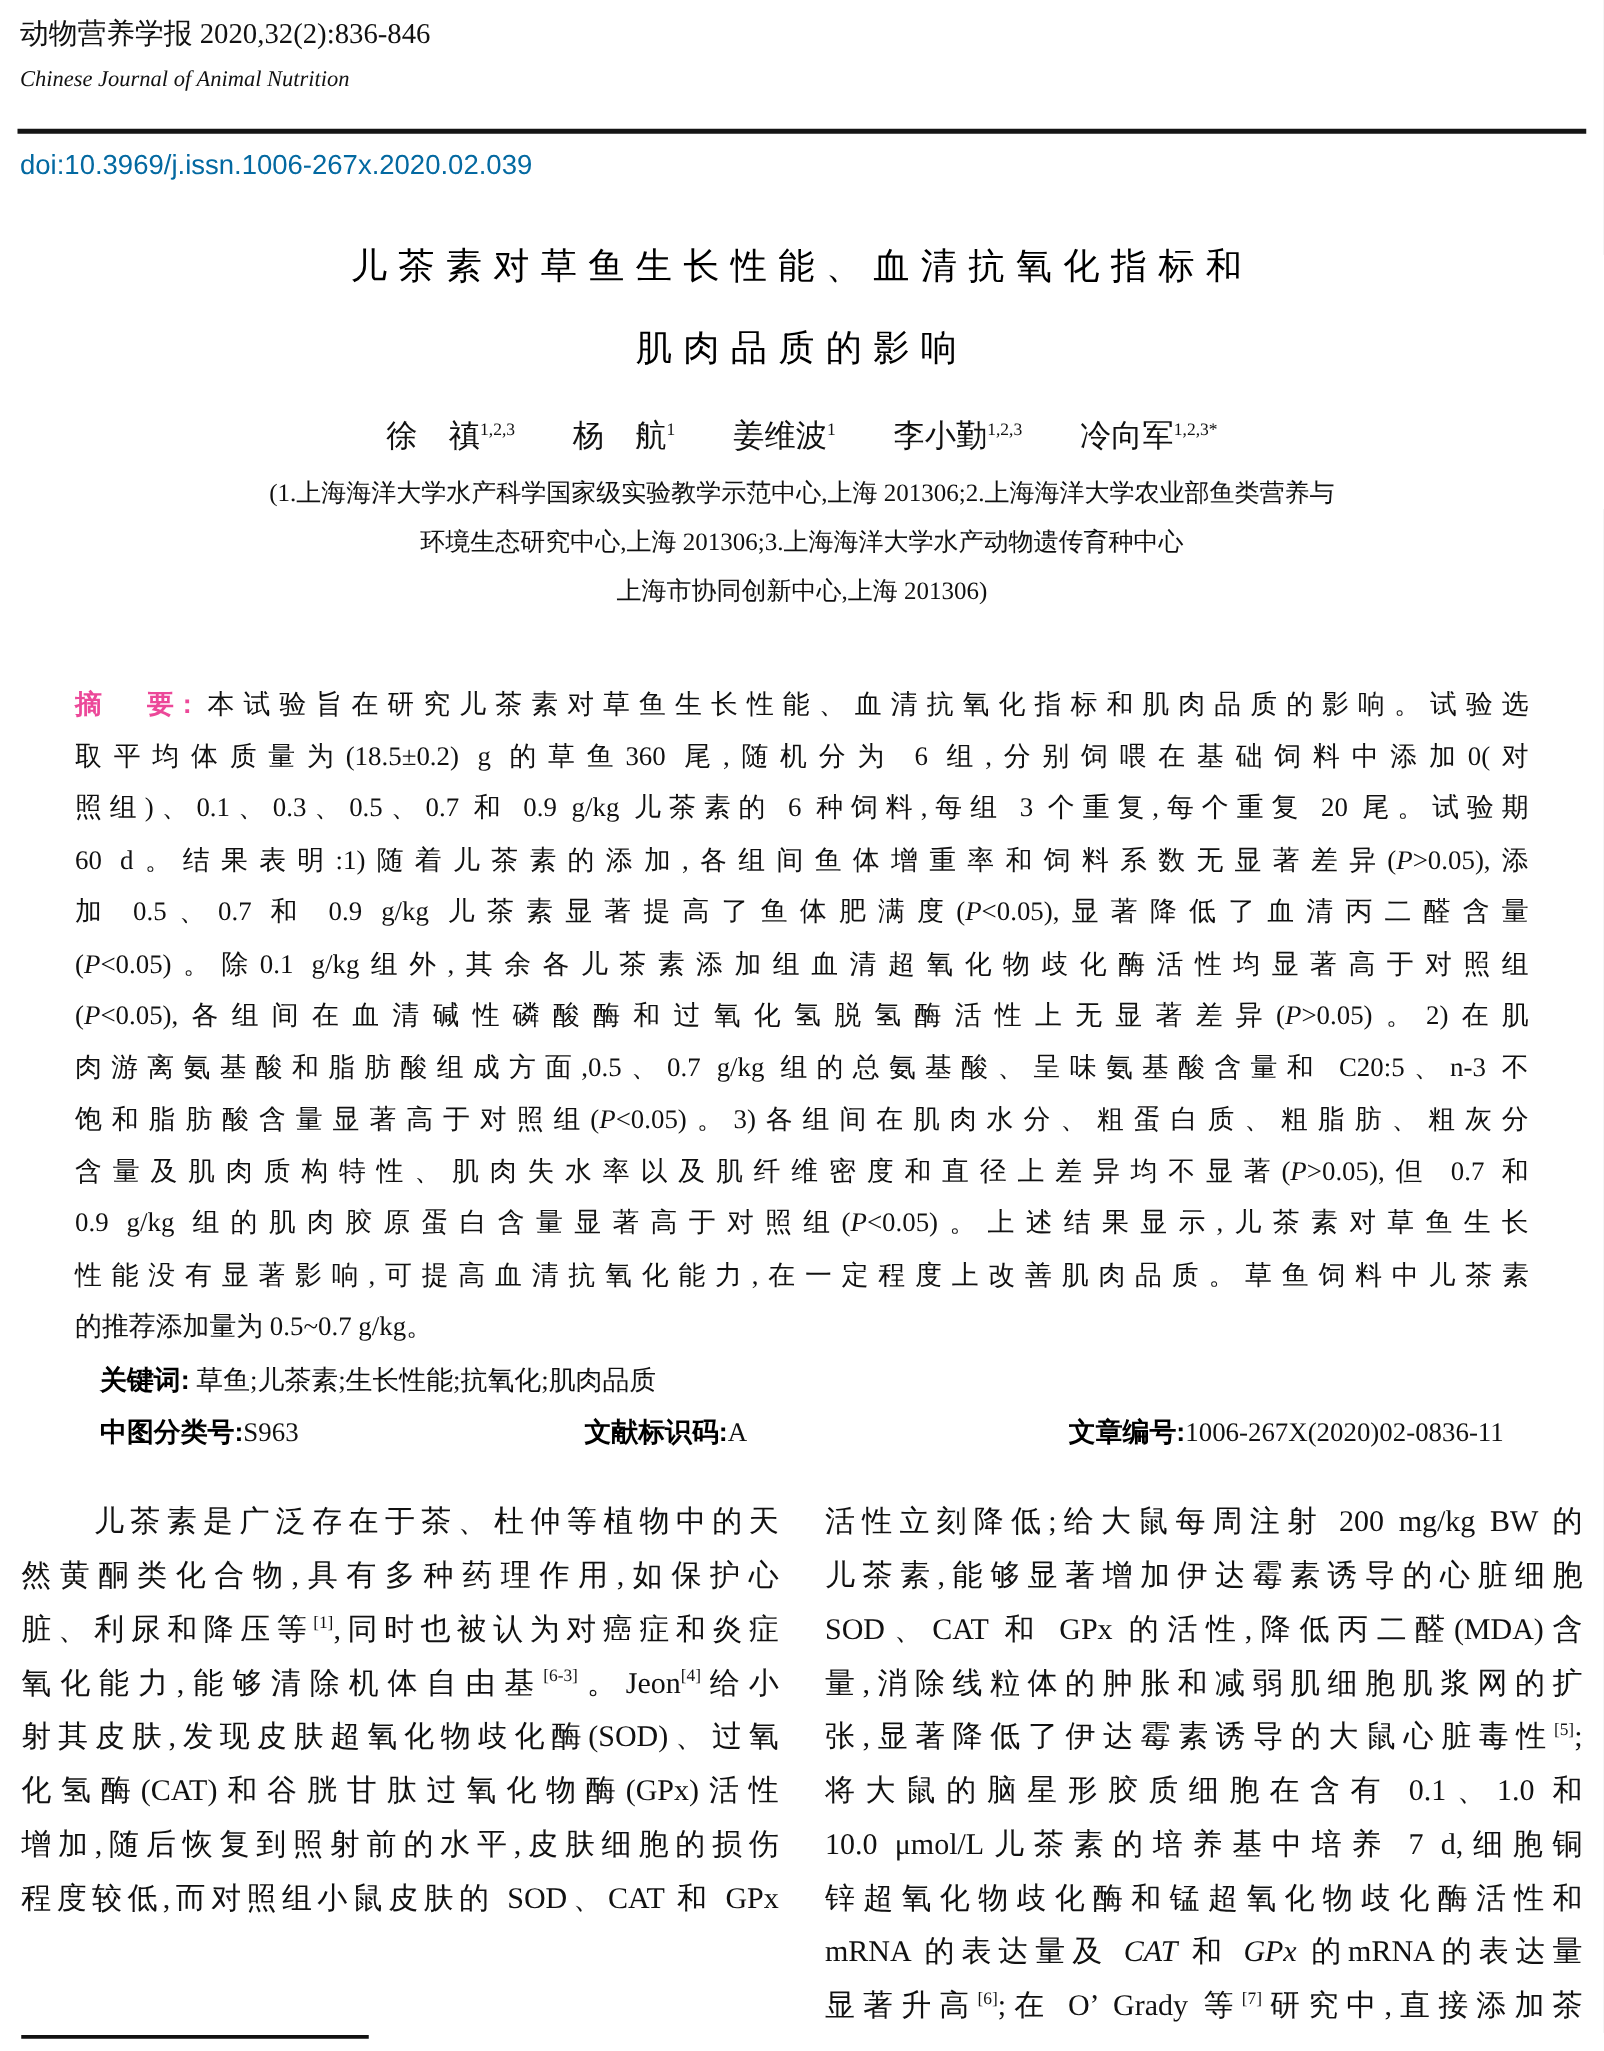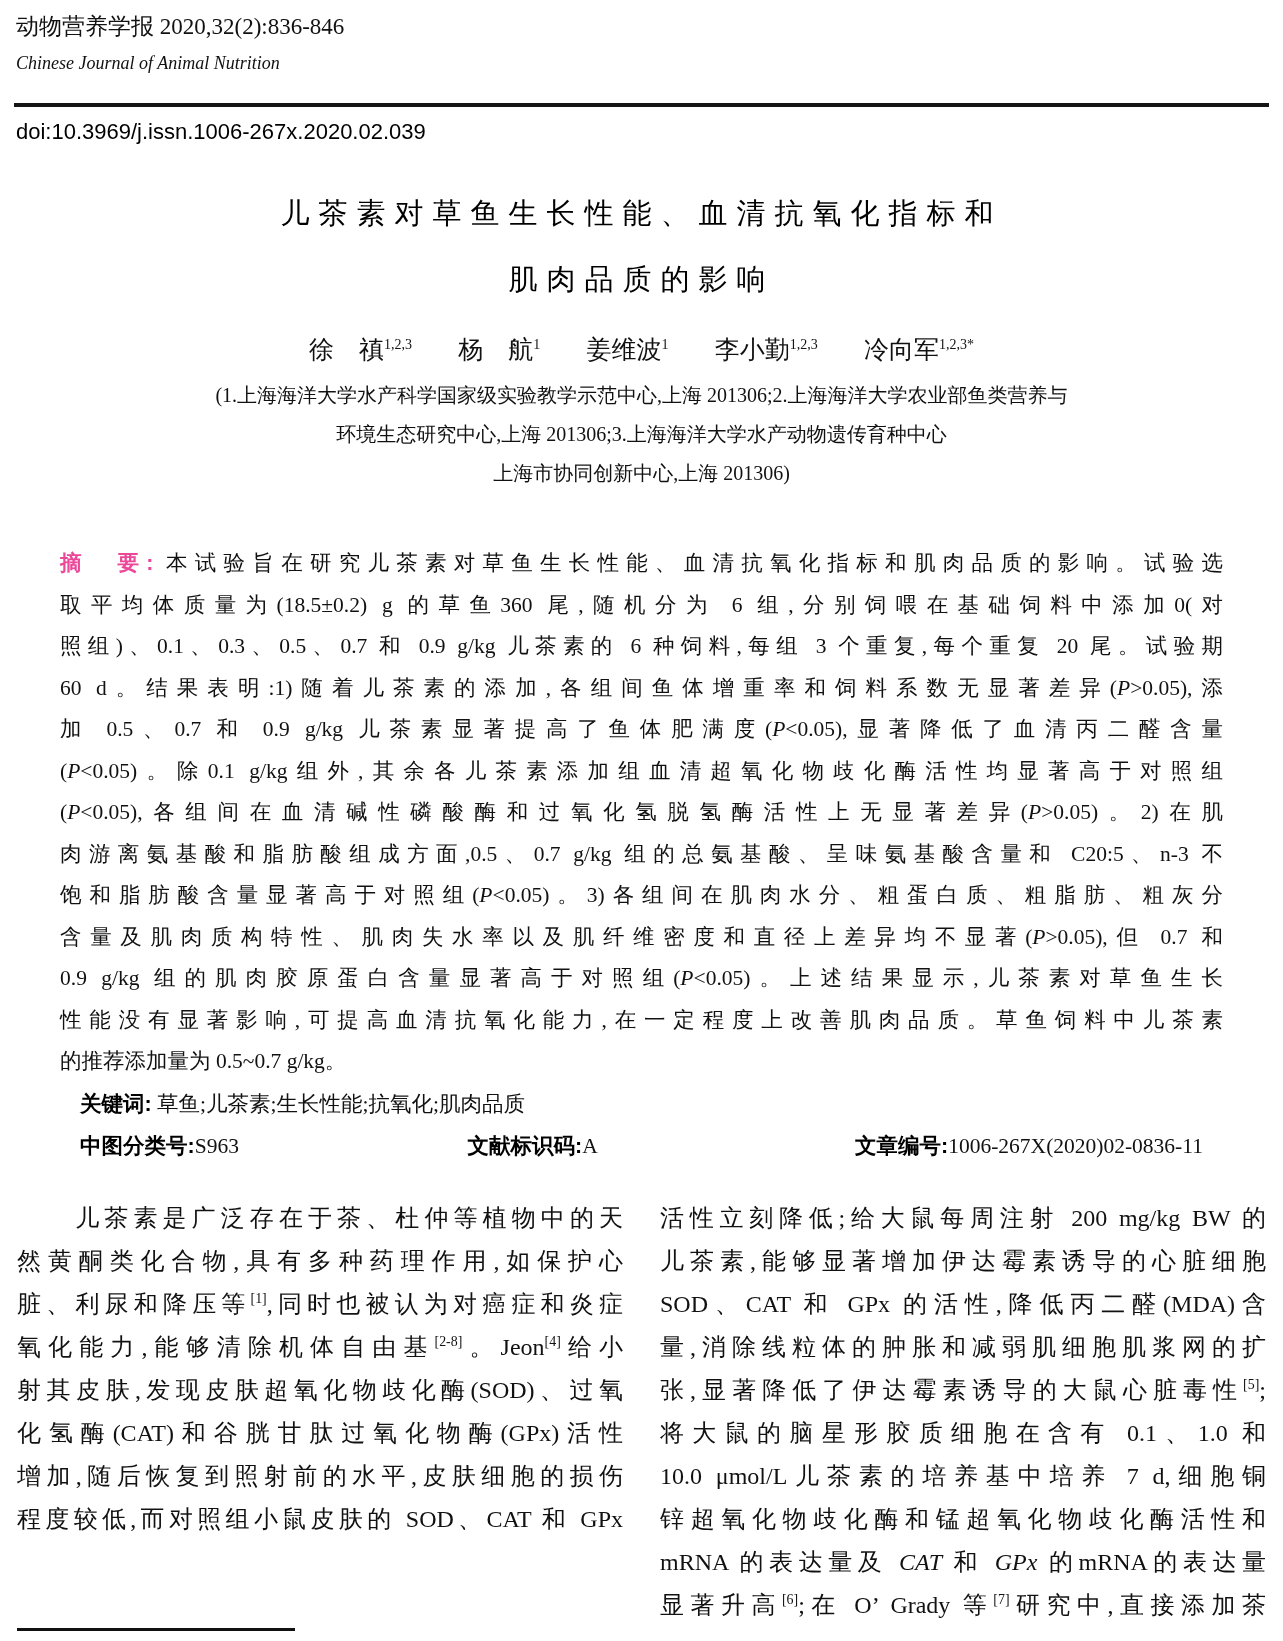--- a/index.html
+++ b/index.html
@@ -10,21 +10,21 @@
     background:#ffffff;
     color:#111;
     overflow:hidden;
     font-family:"Liberation Serif",serif;
   }
   
   .jheader{padding:12px 16px 0 16px;}
   .j-cn{font-size:23px;line-height:30px;}
   .j-en{font-style:italic;font-size:18px;line-height:30px;margin-top:6px;}
   .rule{height:4px;background:#151515;margin:25px 14px 0 14px;}
-  .doi{margin:11px 16px 0 16px;font-family:"Liberation Sans",sans-serif;font-size:22px;line-height:28px;color:#000000;}
+  .doi{margin:11px 16px 0 16px;font-family:"Liberation Sans",sans-serif;font-size:22px;line-height:28px;color:#0369a1;}
   
   .title{margin:34px 20px 0 20px;text-align:center;font-family:"Liberation Sans",sans-serif;font-weight:400;font-size:29px;line-height:66px;letter-spacing:9px;color:#000;}
   .authors{margin-top:21px;text-align:center;font-size:25px;line-height:34px;}
   .author{margin:0 20px;white-space:nowrap;}
   .author sup{font-size:14px;}
   .affils{margin-top:9px;text-align:center;font-size:20px;line-height:39px;}
   
   .abstract{margin:50px 60px 0 60px;font-size:21.5px;line-height:41.5px;}
   .kw-line,.cls-line{margin:0 80px;font-size:21.5px;line-height:42px;}
   .label{font-weight:700;font-family:"Liberation Sans",sans-serif;color:#000;}
@@ -99,21 +99,21 @@
     <span class="cls-group"><span class="label">中图分类号:</span><span>S963</span></span>
     <span class="cls-group"><span class="label">文献标识码:</span><span>A</span></span>
     <span class="cls-group"><span class="label">文章编号:</span><span>1006-267X(2020)02-0836-11</span></span>
   </div>
 
   <div class="columns">
     <div class="col">
         <div class="tline"><span>　　儿茶素是广泛存在于茶、杜仲等植物中的天</span></div>
         <div class="tline"><span>然黄酮类化合物,具有多种药理作用,如保护心</span></div>
         <div class="tline"><span>脏、利尿和降压等</span><sup>[1]</sup><span>,同时也被认为对癌症和炎症</span></div>
-        <div class="tline"><span>氧化能力,能够清除机体自由基</span><sup>[2-8]</sup><span>。Jeon</span><sup>[4]</sup><span>给小</span></div>
+        <div class="tline"><span>氧化能力,能够清除机体自由基</span><sup>[6-3]</sup><span>。Jeon</span><sup>[4]</sup><span>给小</span></div>
         <div class="tline"><span>射其皮肤,发现皮肤超氧化物歧化酶(SOD)、过氧</span></div>
         <div class="tline"><span>化氢酶(CAT)和谷胱甘肽过氧化物酶(GPx)活性</span></div>
         <div class="tline"><span>增加,随后恢复到照射前的水平,皮肤细胞的损伤</span></div>
         <div class="tline"><span>程度较低,而对照组小鼠皮肤的 SOD、CAT 和 GPx</span></div>
       </div>
     <div class="col">
         <div class="tline"><span>活性立刻降低;给大鼠每周注射 200 mg/kg BW 的</span></div>
         <div class="tline"><span>儿茶素,能够显著增加伊达霉素诱导的心脏细胞</span></div>
         <div class="tline"><span>SOD、CAT 和 GPx 的活性,降低丙二醛(MDA)含</span></div>
         <div class="tline"><span>量,消除线粒体的肿胀和减弱肌细胞肌浆网的扩</span></div>

